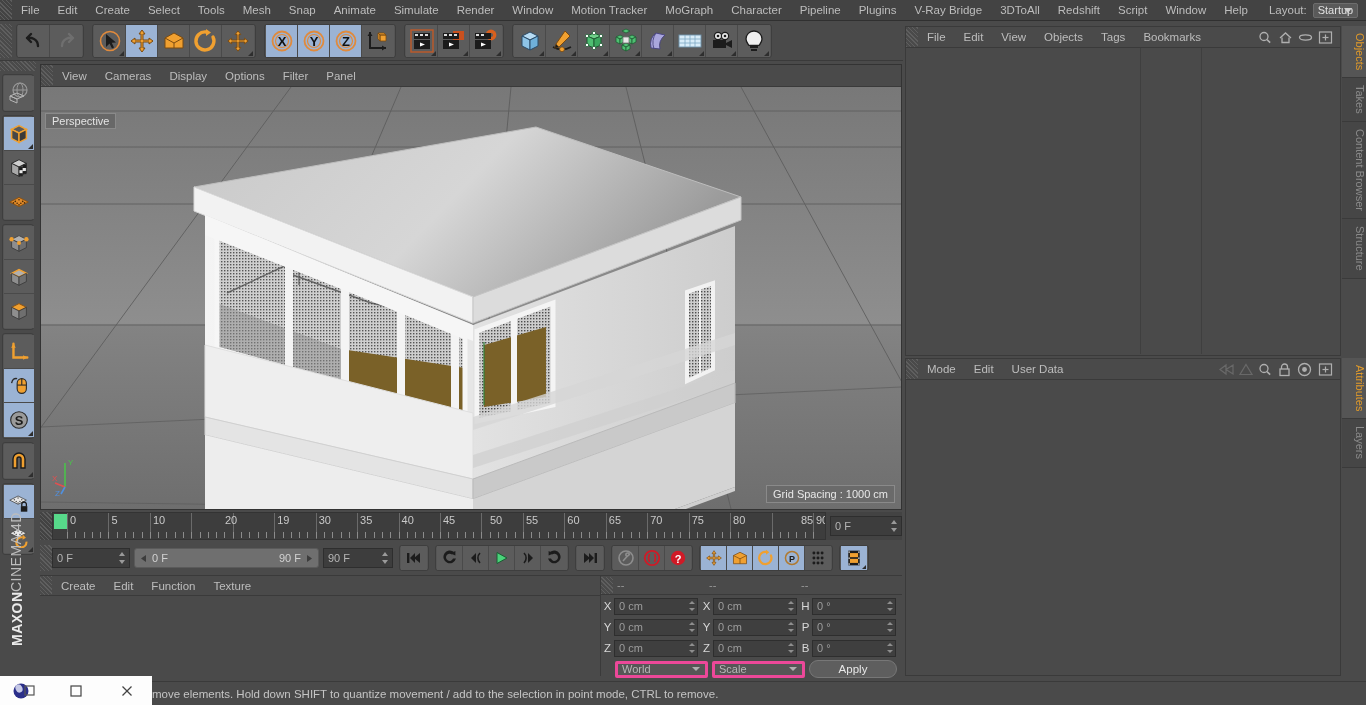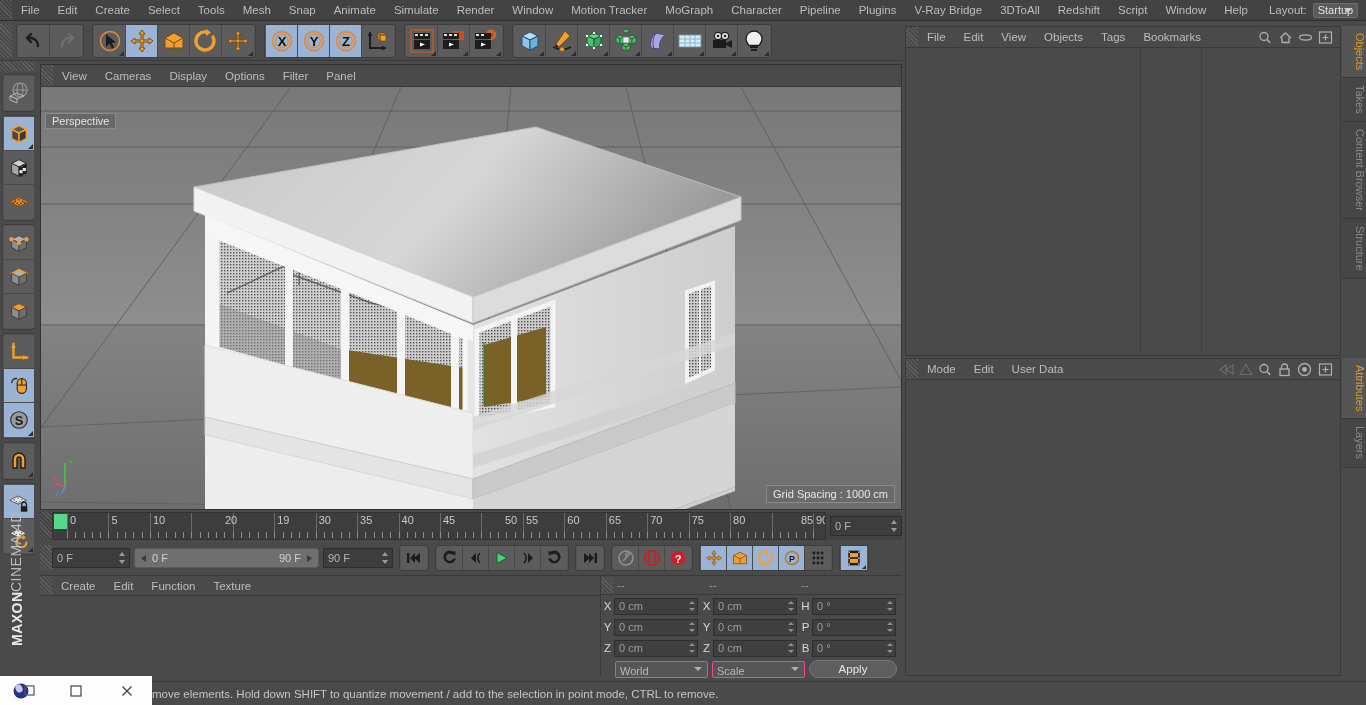--- a/index.html
+++ b/index.html
@@ -337,24 +337,24 @@
     display: block; width: 0; height: 0;
     border-left: 3px solid transparent;
     border-right: 3px solid transparent;
   }
   .cfield .spin i.u { border-bottom: 3.5px solid #8e8e8e; }
   .cfield .spin i.d { border-top: 3.5px solid #8e8e8e; }
   #coords-bottom { display: flex; align-items: center; margin-top: 2px; padding-left: 14px; }
   .cselect {
     width: 93px; height: 17px;
     background: #565656;
-    border: 1px solid #ec4899;
+    border: 3px solid #ec4899;
     border-radius: 2px;
     font-size: 11px; color: #b8b8b8;
-    display: flex; align-items: flex-end;
+    display: flex; align-items: center;
     padding: 0 4px;
     position: relative;
     margin-right: 4px;
   }
   .cselect .arrow {
     position: absolute; right: 5px; top: 50%; margin-top: -2px;
     width: 0; height: 0;
     border-left: 4px solid transparent;
     border-right: 4px solid transparent;
     border-top: 4px solid #b0b0b0;
@@ -1022,21 +1022,21 @@
         <div class="tick-label" style="left: 221.222px;">19</div>
         <div class="tick-major" style="left: 262.667px;"></div>
         <div class="tick-label" style="left: 262.667px;">30</div>
         <div class="tick-major" style="left: 304.111px;"></div>
         <div class="tick-label" style="left: 304.111px;">35</div>
         <div class="tick-major" style="left: 345.556px;"></div>
         <div class="tick-label" style="left: 345.556px;">40</div>
         <div class="tick-major" style="left: 387px;"></div>
         <div class="tick-label" style="left: 387px;">45</div>
         <div class="tick-major" style="left: 428.444px;"></div>
-        <div class="tick-label" style="left: 449px;">50</div>
+        <div class="tick-label" style="left: 434px;">50</div>
         <div class="tick-major" style="left: 469.889px;"></div>
         <div class="tick-label" style="left: 469.889px;">55</div>
         <div class="tick-major" style="left: 511.333px;"></div>
         <div class="tick-label" style="left: 511.333px;">60</div>
         <div class="tick-major" style="left: 552.778px;"></div>
         <div class="tick-label" style="left: 552.778px;">65</div>
         <div class="tick-major" style="left: 594.222px;"></div>
         <div class="tick-label" style="left: 594.222px;">70</div>
         <div class="tick-major" style="left: 635.667px;"></div>
         <div class="tick-label" style="left: 635.667px;">75</div>

